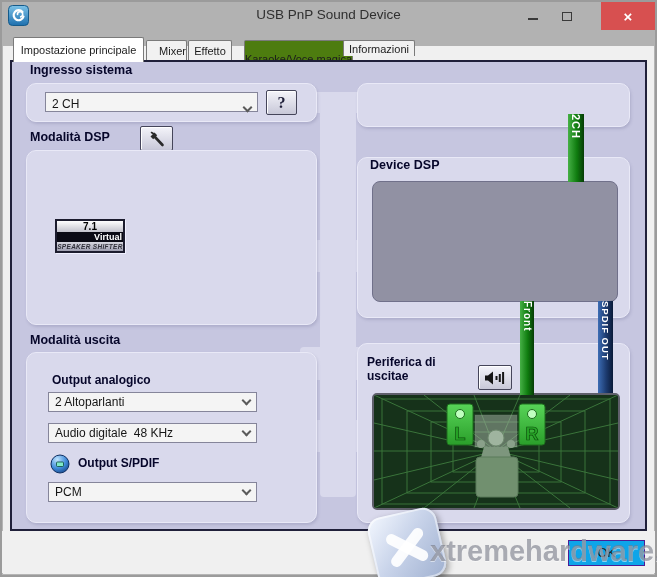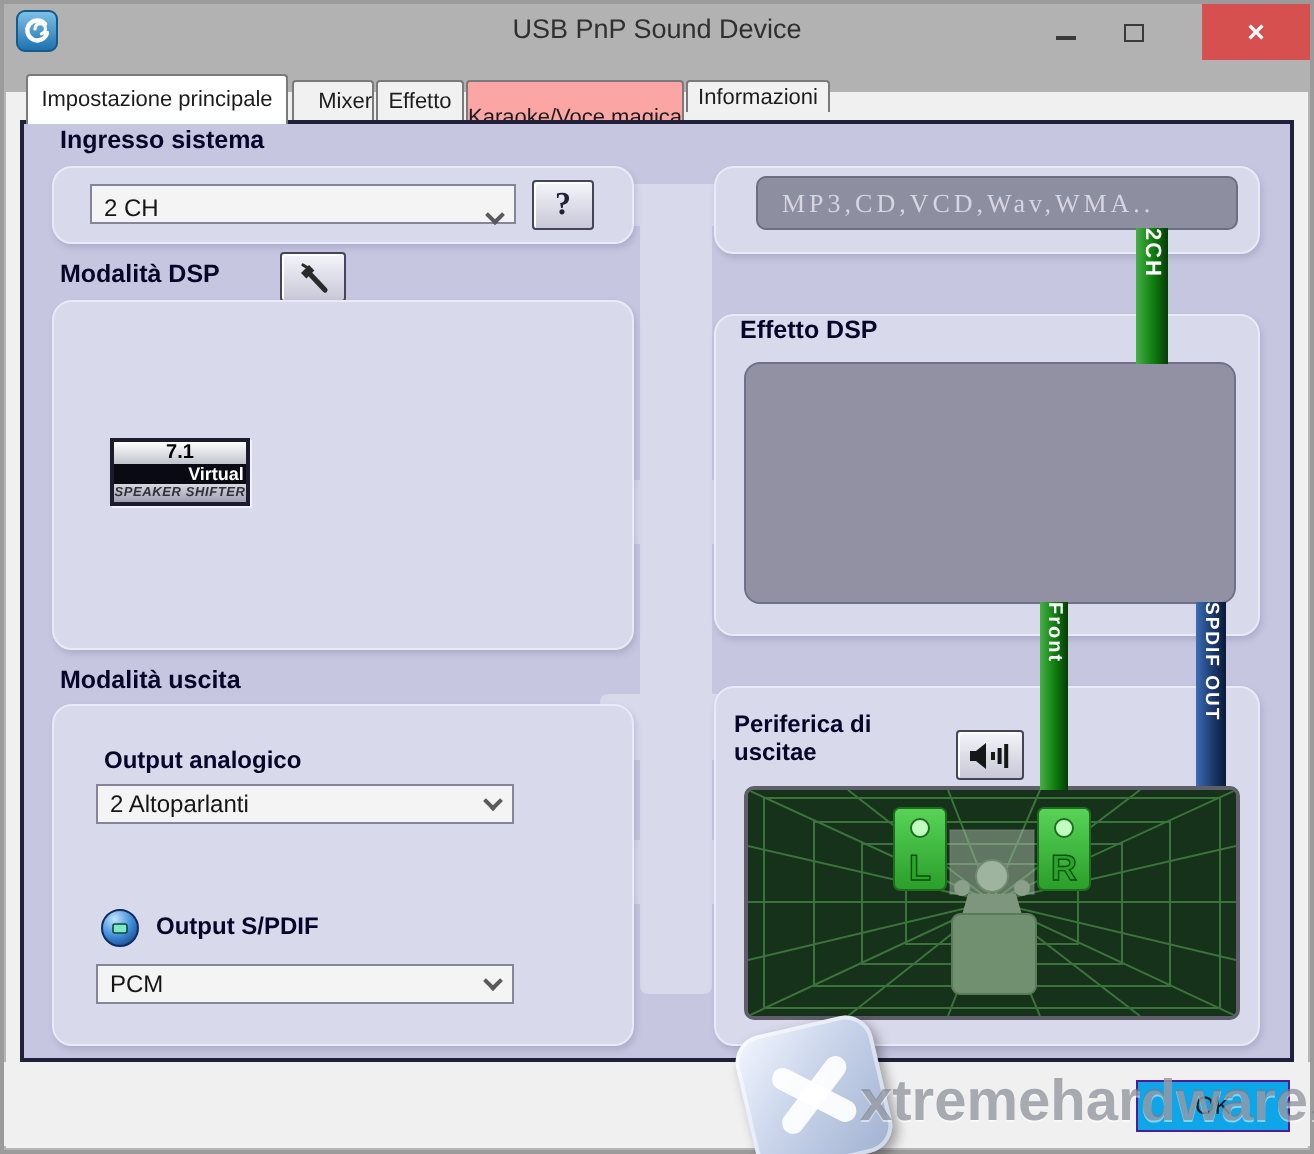--- a/index.html
+++ b/index.html
@@ -16,21 +16,21 @@
   .btn-close{right:0;width:54px;background:#d75050;color:#fff;font-size:15px;font-weight:bold;}
   .glyph-min{width:10px;height:2px;background:#3a3a3a;margin-top:6px;}
   .glyph-max{width:10px;height:9px;border:1px solid #3a3a3a;background:transparent;}
   
   .tab{position:absolute;display:flex;align-items:center;justify-content:center;
        font-size:11px;color:#1c1c1c;border:1px solid #7a7a7a;border-bottom:none;
        border-radius:2px 2px 0 0;cursor:default;}
   .tab.active{left:13px;top:37px;width:131px;height:25px;background:#fff;z-index:6;}
   .tab.t1{left:146px;top:40px;width:41px;height:21px;background:#f1f1f1;justify-content:flex-end;}
   .tab.t2{left:188px;top:40px;width:44px;height:21px;background:#f1f1f1;}
-  .tab.t3{left:233px;top:40px;width:109px;height:36px;background:#fca5a5;}
+  .tab.t3{left:244px;top:40px;width:109px;height:36px;background:#4d7c0f;}
   .tab.t4{left:343px;top:40px;width:72px;height:16px;background:#f1f1f1;}
   
   .tabpage{position:absolute;left:10px;top:60px;width:637px;height:471px;
            background:#c6c6e0;border:2px solid #20203a;z-index:1;}
   .panel{position:absolute;background:#d9d9ec;border:1px solid #e9e9f7;border-radius:10px;
          box-shadow:1px 2px 3px rgba(90,90,130,.22);}
   .connector{position:absolute;background:#d9d9ec;border-radius:4px;}
   .heading{position:absolute;font-size:12.5px;font-weight:bold;color:#06062a;white-space:nowrap;}
   .sublabel{position:absolute;font-size:12px;font-weight:bold;color:#06062a;white-space:nowrap;}
   .combo{position:absolute;height:20px;background:#f4f4f4;border:1px solid #85859a;
@@ -154,42 +154,45 @@
       <div class="badge-r3">SPEAKER SHIFTER</div>
     </div>
 
     <div class="heading" style="left:18px;top:271px;">Modalità uscita</div>
     <div class="panel" style="left:14px;top:290px;width:291px;height:171px;"></div>
     <div class="sublabel" style="left:40px;top:311px;text-align:center;">Output analogico</div>
     <div class="combo" style="left:36px;top:330px;width:209px;">
       <span class="lbl">2 Altoparlanti</span>
       <span class="chev"></span>
     </div>
+    <div class="combo" style="left:36px;top:361px;width:209px;">
+      <span class="lbl">Audio digitale  48 KHz</span>
+      <span class="chev"></span>
+    </div>
     <svg style="position:absolute;left:38px;top:392px;" width="20" height="20" viewBox="0 0 20 20">
       <defs>
         <radialGradient id="sg" cx="0.35" cy="0.25" r="0.9">
           <stop offset="0" stop-color="#bfe4ff"></stop>
             <stop offset="0.55" stop-color="#3e8ad8"></stop>
             <stop offset="1" stop-color="#123a7a"></stop>
         </radialGradient>
       </defs>
       <circle cx="10" cy="10" r="9" fill="url(#sg)" stroke="#0e2f62"></circle>
       <rect x="6.5" y="8" width="7" height="4.5" rx="1" fill="#7fe8c8" stroke="#0a4a3a" stroke-width="0.8"></rect>
     </svg>
     <div class="sublabel" style="left:66px;top:394px;">Output S/PDIF</div>
     <div class="combo" style="left:36px;top:420px;width:209px;">
       <span class="lbl">PCM</span>
       <span class="chev"></span>
     </div>
 
     <div class="panel" style="left:345px;top:21px;width:273px;height:44px;"></div>
-    <div class="mp3box" style="left:366px;top:26px;width:241px;height:27px;">MP3,CD,VCD,Wav,WMA..</div>
 
     <div class="panel" style="left:345px;top:95px;width:273px;height:161px;"></div>
-    <div class="heading" style="left:358px;top:96px;">Effetto DSP</div>
+    <div class="heading" style="left:358px;top:96px;">Device DSP</div>
     <div class="graybox" style="left:360px;top:119px;width:246px;height:121px;"></div>
 
     <div class="panel" style="left:345px;top:281px;width:273px;height:180px;"></div>
     <div class="perif-label" style="left:355px;top:293px;">
       <span style="display:block;">Periferica di</span>
       <span style="display:block;">uscitae</span>
     </div>
     <div class="pushbtn" style="left:466px;top:303px;width:34px;height:25px;">
       <svg width="22" height="16" viewBox="0 0 22 16">
         <polygon points="9,1.5 4,5.5 1,5.5 1,10.5 4,10.5 9,14.5" fill="#161616"></polygon>

